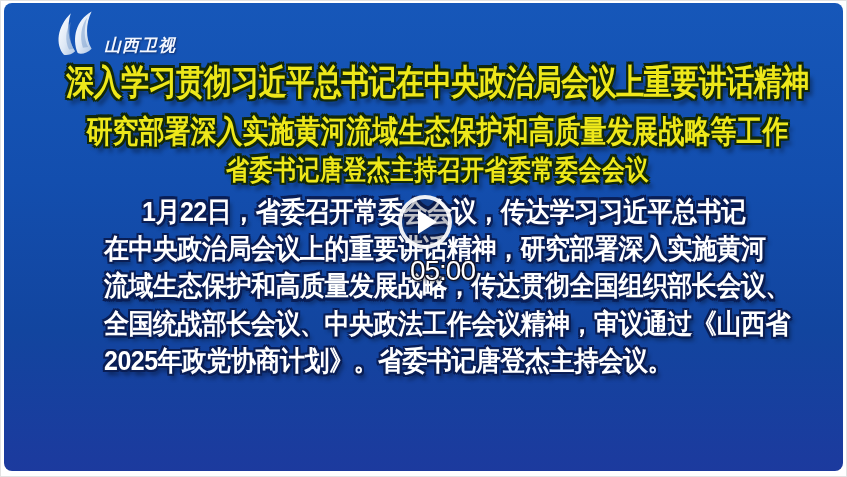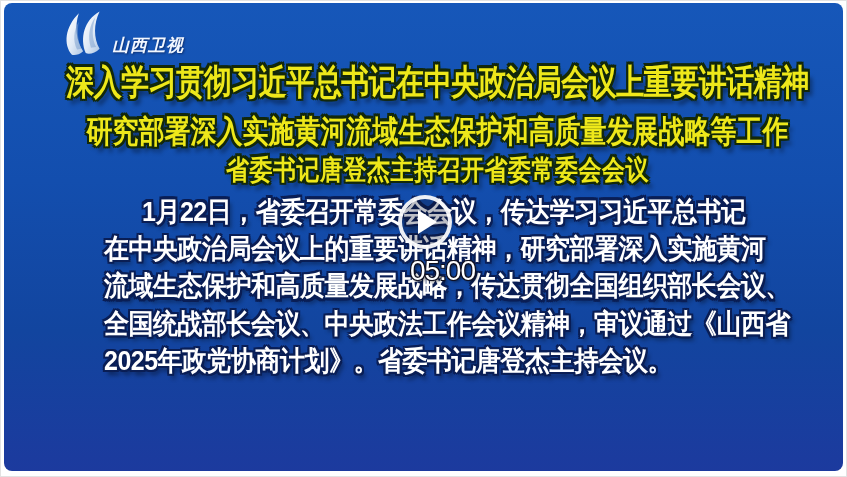--- a/index.html
+++ b/index.html
@@ -23,21 +23,21 @@
     width: 839px;
     height: 468px;
     border-radius: 8px;
     overflow: hidden;
     background: linear-gradient(180deg, #1657b9 0%, #134eae 38%, #12459f 70%, #1c3a9e 100%);
     cursor: pointer;
   }
   
   .logo {
     position: absolute;
-    left: 54px;
+    left: 46px;
     top: 4px;
     width: 160px;
     height: 52px;
     display: flex;
     align-items: flex-end;
   }
   .logo svg { display: block; }
   .logo-text {
     color: #f2f7ff;
     font-size: 17px;

